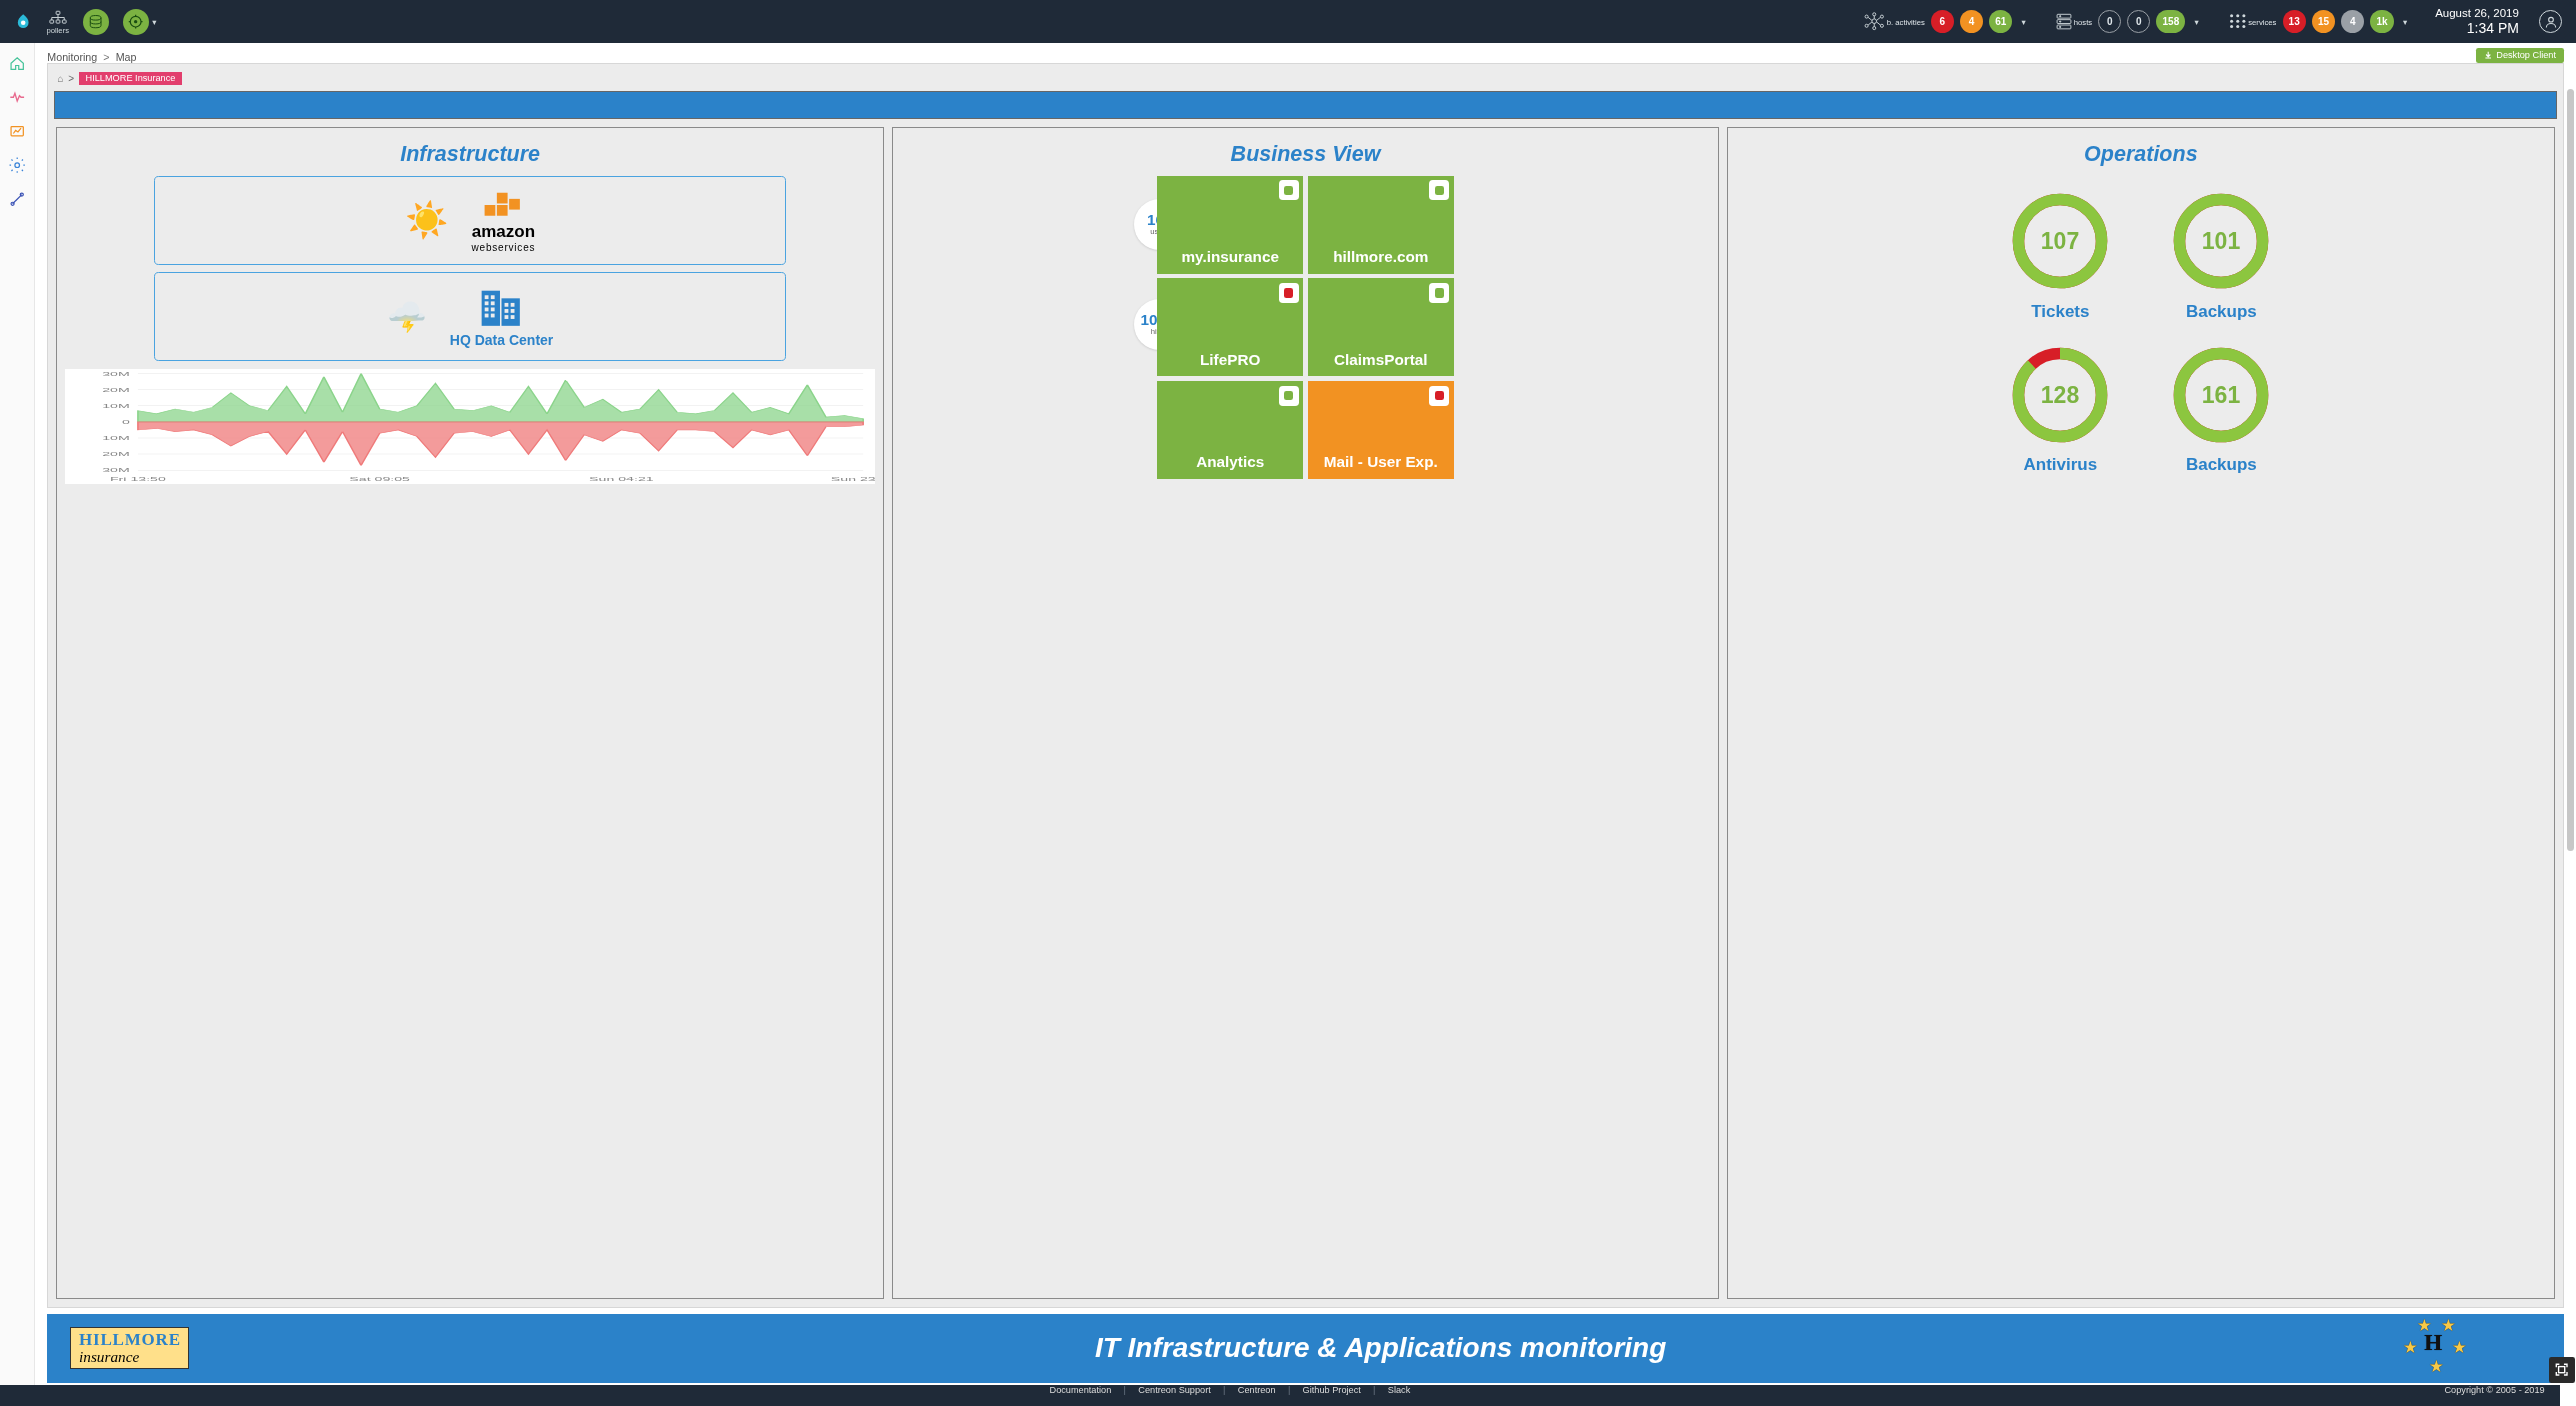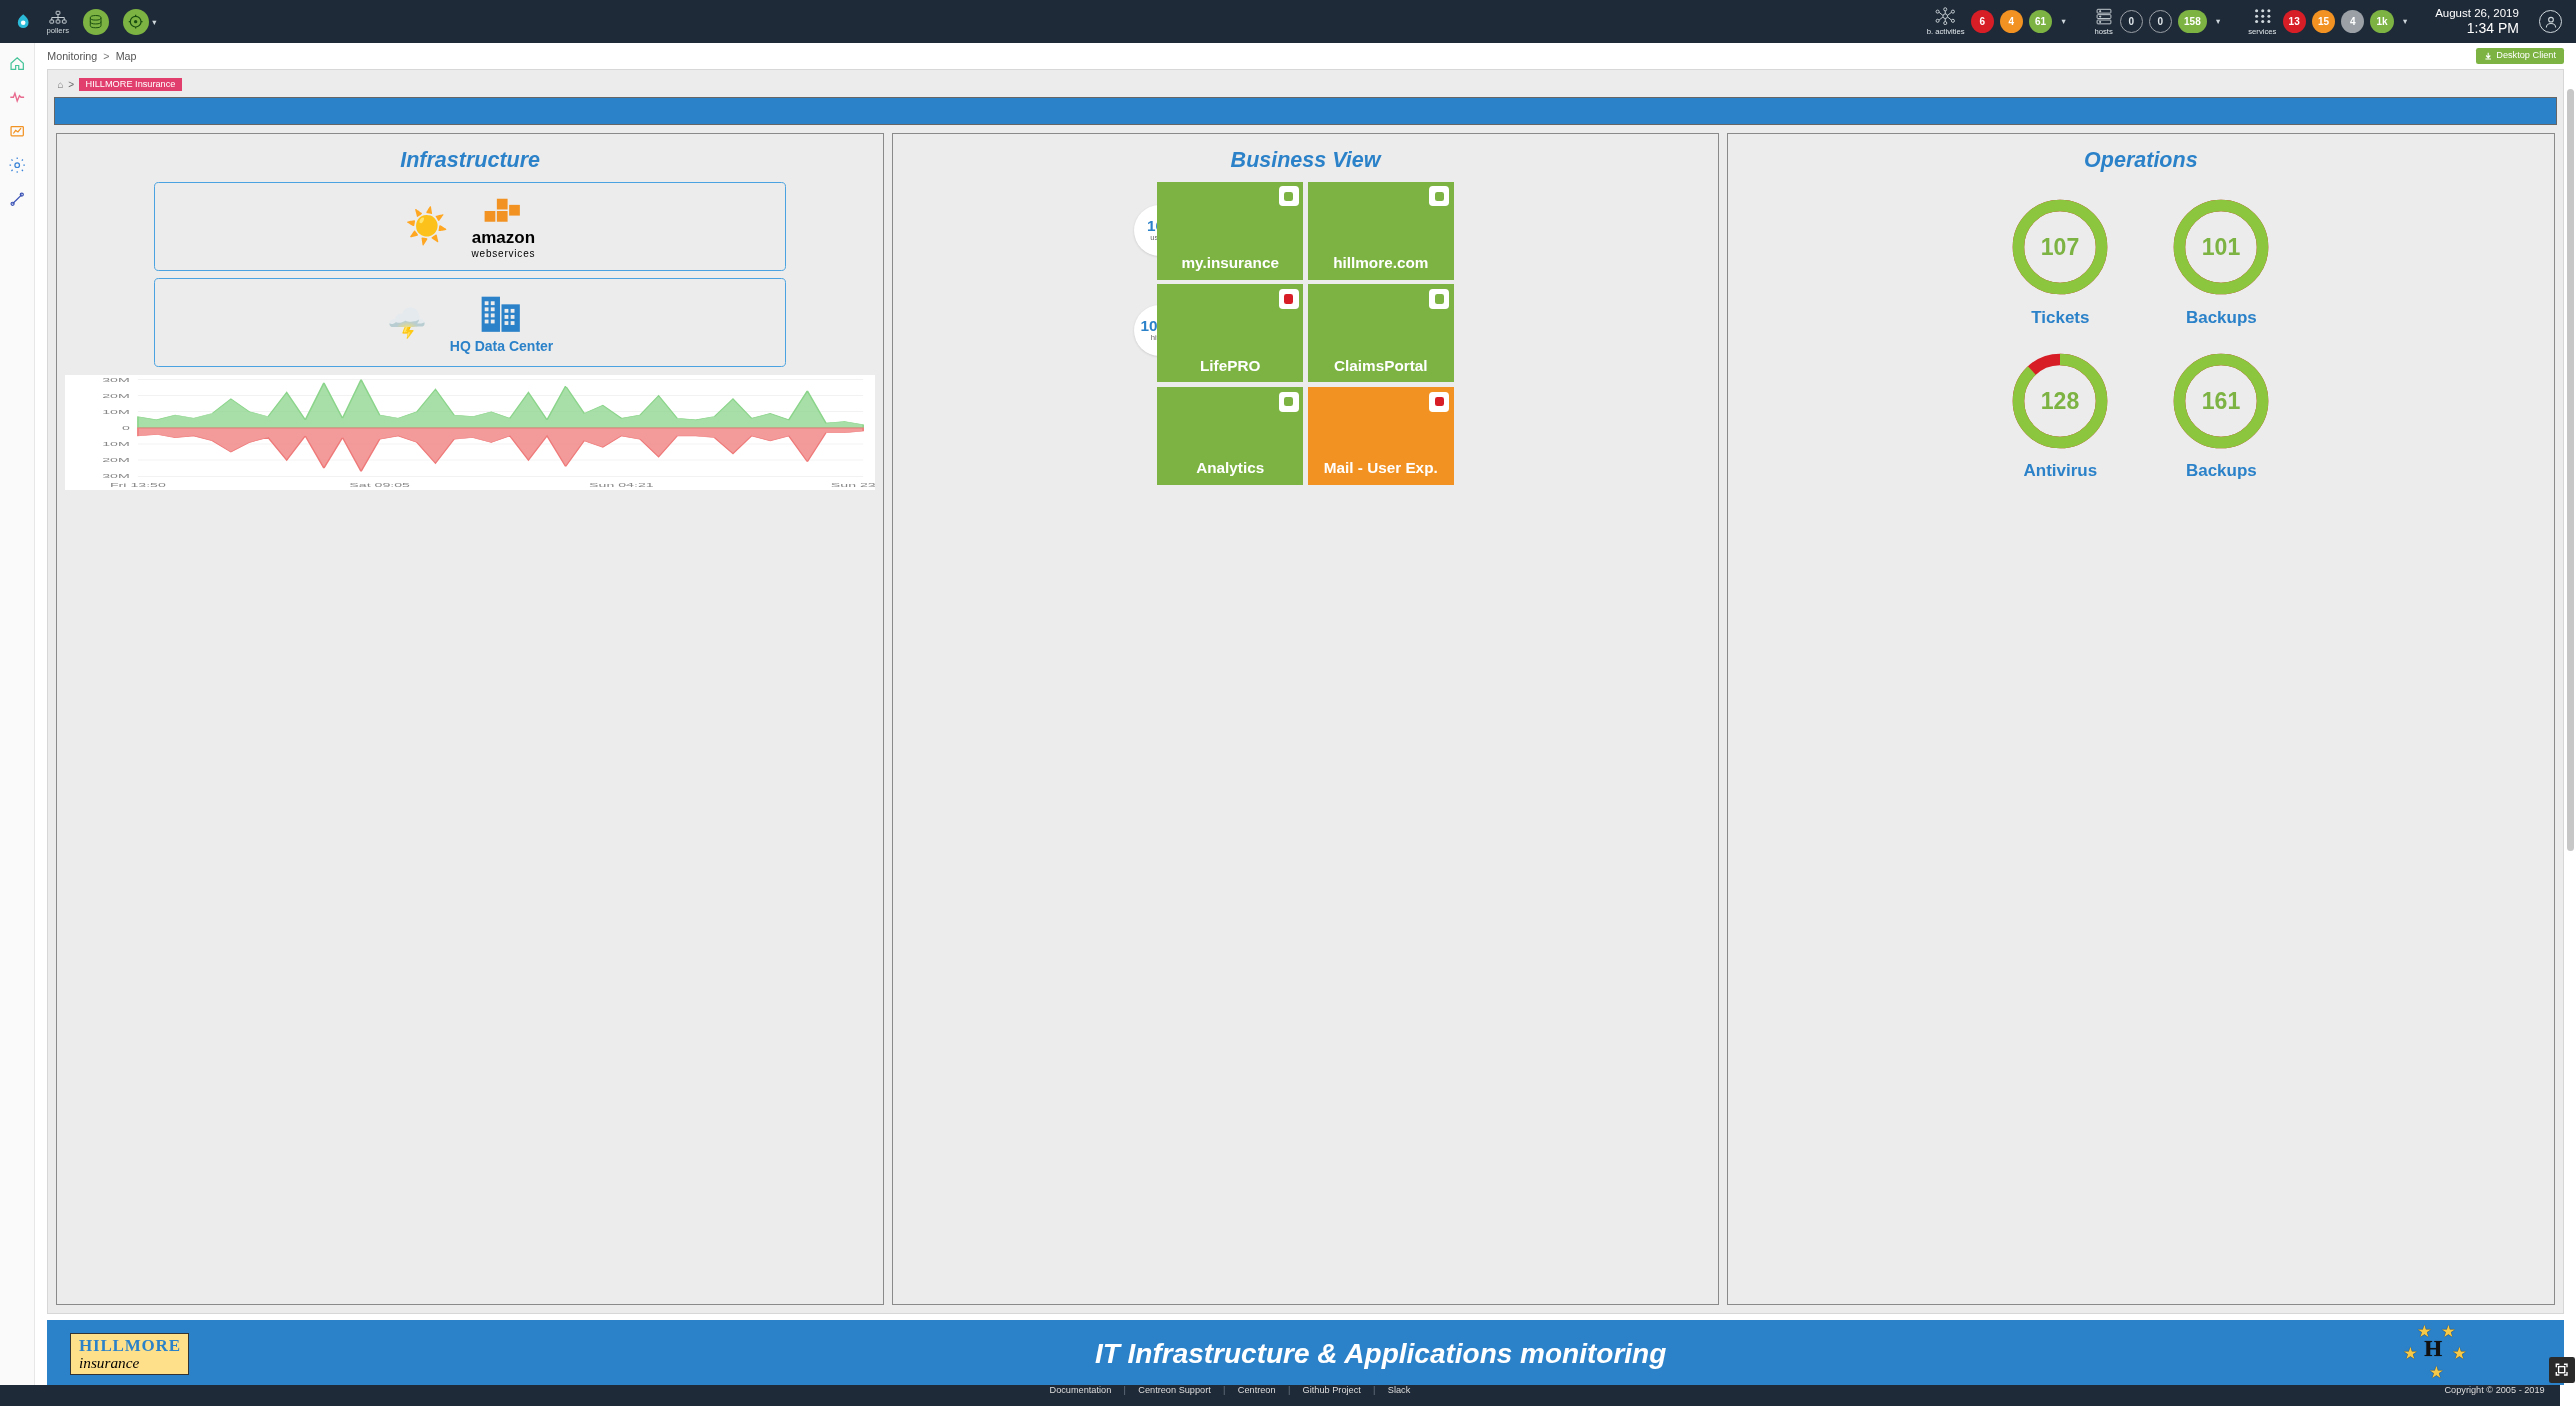--- a/index.html
+++ b/index.html
@@ -7,39 +7,39 @@
 
 
 .topbar { height: 43px; background: #1f2a38; display: flex; align-items: center; color: #eaeaea; padding: 0 14px; gap: 14px; }
 .topbar .logo { width: 18.4px; height: 18.4px; display:flex; align-items:center; justify-content:center; }
 .topbar .pollers { display:flex; flex-direction:column; align-items:center; font-size:7.7px; color:#cfd8dc; }
 .topbar .pollers svg { width:20px; height:17px; }
 .topbar .disc-stack, .topbar .disc-target { width:26px; height:26px; border-radius:50%; background:#7cb342; display:flex; align-items:center; justify-content:center; }
 .topbar .chev { color:#cfd8dc; font-size:8.4px; margin-left:3.1px; }
 .topbar .flex-spacer { flex:1; }
 .status-group { display:flex; align-items:center; gap:6.1px; margin-right:14px; }
-.status-group .sg-icon { display:flex; flex-direction:column; align-items:center; color:#cfd8dc; font-size:7.7px; }
+.status-group .sg-icon { display:flex; align-items:center; color:#cfd8dc; font-size:7.7px; }
 .status-group .sg-icon .g { color:#dfe6ea; font-size:7.7px; margin-top:1.5px; }
 .pill { min-width:23px; height:23px; border-radius:11.5px; display:flex; align-items:center; justify-content:center; font-size:10px; font-weight:700; color:#fff; padding:0 6.1px; }
 .pill.red { background:#d71e27; }
 .pill.orange { background:#f29222; }
 .pill.green { background:#7cb342; }
 .pill.grey { background:#9aa0a6; }
 .pill.hollow { background:transparent; border:1.9px solid #9aa0a6; color:#dfe6ea; }
 .topbar .datetime { text-align:right; color:#fff; font-size:11.5px; line-height:1.15; margin-right:6.1px;}
 .topbar .avatar { width:23px; height:23px; border:1.5px solid #cfd8dc; border-radius:50%; display:flex; align-items:center; justify-content:center; }
 
 
 .sidebar { position:absolute; left:0; top:43px; bottom:0; width:35px; background:#fafafa; border-right:0.8px solid #e7e7e7; display:flex; flex-direction:column; align-items:center; padding-top:6.1px; gap:6.1px; }
 .sidebar .s-item { width:28px; height:28px; display:flex; align-items:center; justify-content:center; cursor:pointer; }
 .sidebar .expand { position:absolute; bottom:6.1px; color:#6b7785; font-size:12.3px; }
 
 
 .content { position:absolute; left:35px; right:0; top:43px; bottom:21.5px; background:#fff; overflow:hidden; }
-.breadcrumbs { height:26px; display:flex; align-items:center; padding:0 12.3px; font-size:10.7px; color:#555; }
+.breadcrumbs { height:20px; display:flex; align-items:flex-end; padding:0 12.3px; font-size:10.7px; color:#555; }
 .breadcrumbs .bc-sep { margin:0 6.1px; color:#7a7a7a; }
 .breadcrumbs .bc-spacer { flex:1; }
 .breadcrumbs .desktop-btn { background:#7cb342; color:#fff; border:none; border-radius:2.3px; padding:3.1px 7.7px; font-size:9.2px; display:flex; align-items:center; gap:3.8px; line-height:1; }
 
 .mapshell { border:0.8px solid #d7d7d7; margin:0 12.3px 6.1px 12.3px; background:#ececec; height: calc(100% - 97px); display:flex; flex-direction:column; }
 .mapshell .crumb2 { padding:7.7px 9.2px 0 9.2px; font-size:10px; color:#6b6b6b; display:flex; align-items:center; gap:4.6px;}
 .mapshell .crumb2 .tag { background:#e23e6d; color:#fff; font-size:9.2px; padding:1.5px 7px; border-radius:0; }
 .mapshell .header-strip { margin:6.1px 6.1px 0 6.1px; height:28px; background:#2b82c9; border:0.8px solid #666; }
 .panels { flex:1; display:flex; gap:7.7px; padding:8px; }
 .panel { background:#ececec; border:1.2px solid #8a8a8a; flex:1; display:flex; flex-direction:column; align-items:center; padding:4.6px 7.7px 7.7px 7.7px; position:relative; }

